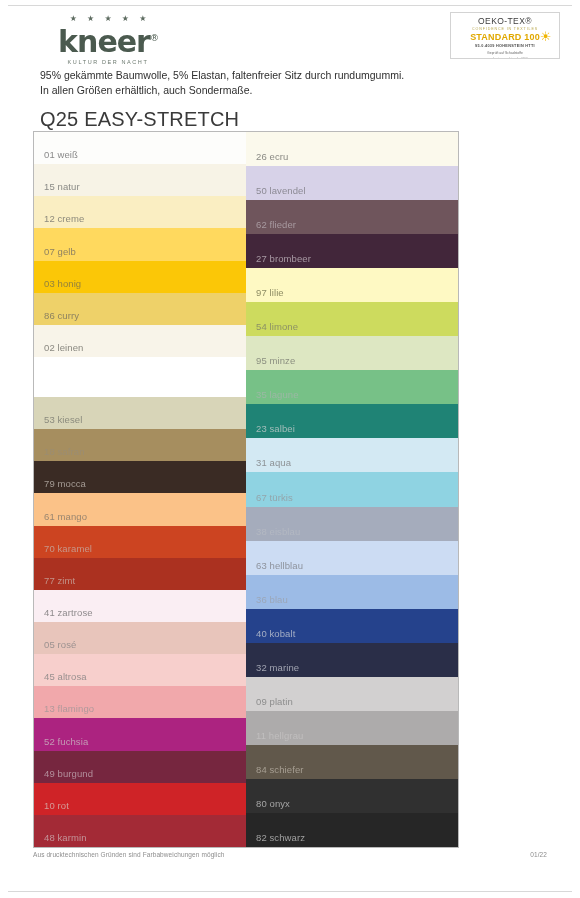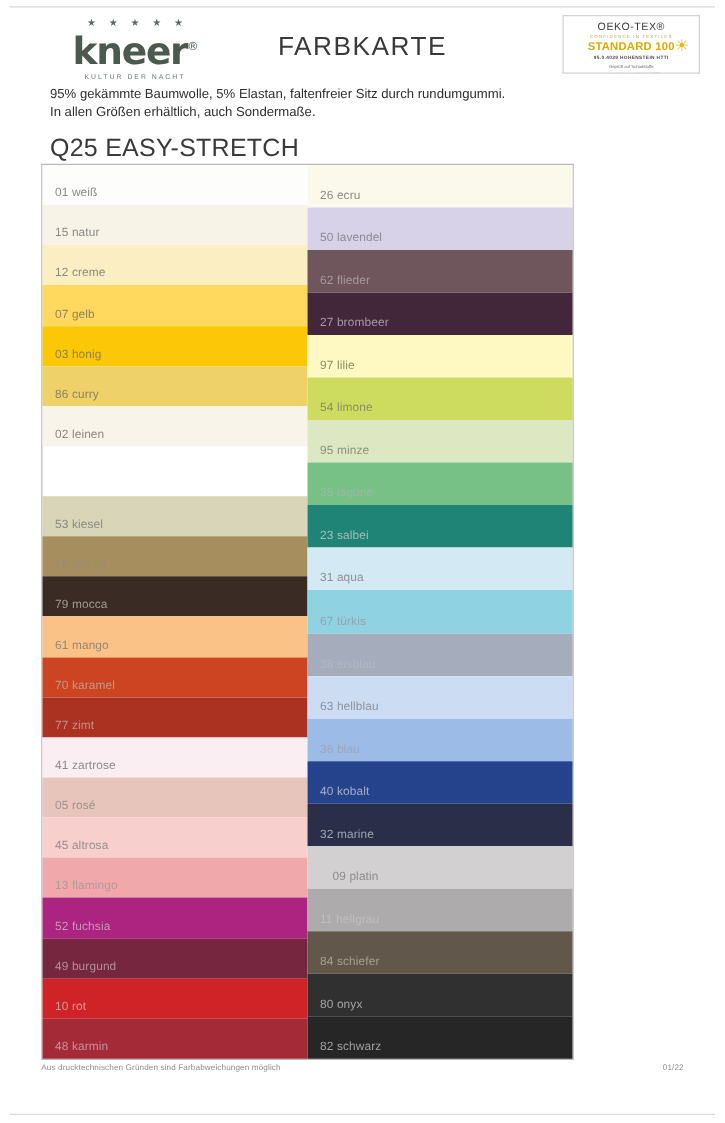--- a/index.html
+++ b/index.html
@@ -181,21 +181,20 @@
   <div class="sheet-rule-top"></div>
 
   <div class="header">
 
     <div class="logo-block">
       <div class="logo-stars">★ ★ ★ ★ ★</div>
       <div class="logo-word"><span>kneer</span><span class="logo-reg">®</span></div>
       <div class="logo-tag">KULTUR DER NACHT</div>
     </div>
 
-    <div class="doc-title">FARBKARTE</div>
 
     <div class="oeko">
       <div class="oeko-l1">OEKO-TEX®</div>
       <div class="oeko-l2">CONFIDENCE IN TEXTILES</div>
       <div class="oeko-l3">STANDARD 100</div>
       <div class="oeko-l4">95.0.4039 HOHENSTEIN HTTI</div>
       <div class="oeko-l5">Geprüft auf Schadstoffe</div>
       <div class="oeko-l6">www.oeko-tex.com/standard100</div>
       <div class="oeko-sun">☀</div>
     </div>
@@ -317,21 +316,21 @@
         <div class="swatch" style="background: rgb(156, 187, 230);">
           <span class="swatch-label" style="color: rgb(155, 167, 185);">36 blau</span>
         </div>
         <div class="swatch" style="background: rgb(37, 66, 140);">
           <span class="swatch-label" style="color: rgb(164, 174, 196);">40 kobalt</span>
         </div>
         <div class="swatch" style="background: rgb(42, 46, 72);">
           <span class="swatch-label" style="color: rgb(160, 163, 176);">32 marine</span>
         </div>
         <div class="swatch" style="background: rgb(210, 208, 208);">
-          <span class="swatch-label" style="color: rgb(141, 141, 141); margin-left: 10px;">09 platin</span>
+          <span class="swatch-label" style="color: rgb(141, 141, 141);">09 platin</span>
         </div>
         <div class="swatch" style="background: rgb(173, 171, 171);">
           <span class="swatch-label" style="color: rgb(192, 190, 190);">11 hellgrau</span>
         </div>
         <div class="swatch" style="background: rgb(97, 88, 75);">
           <span class="swatch-label" style="color: rgb(166, 158, 146);">84 schiefer</span>
         </div>
         <div class="swatch" style="background: rgb(48, 48, 48);">
           <span class="swatch-label" style="color: rgb(165, 165, 165);">80 onyx</span>
         </div>

